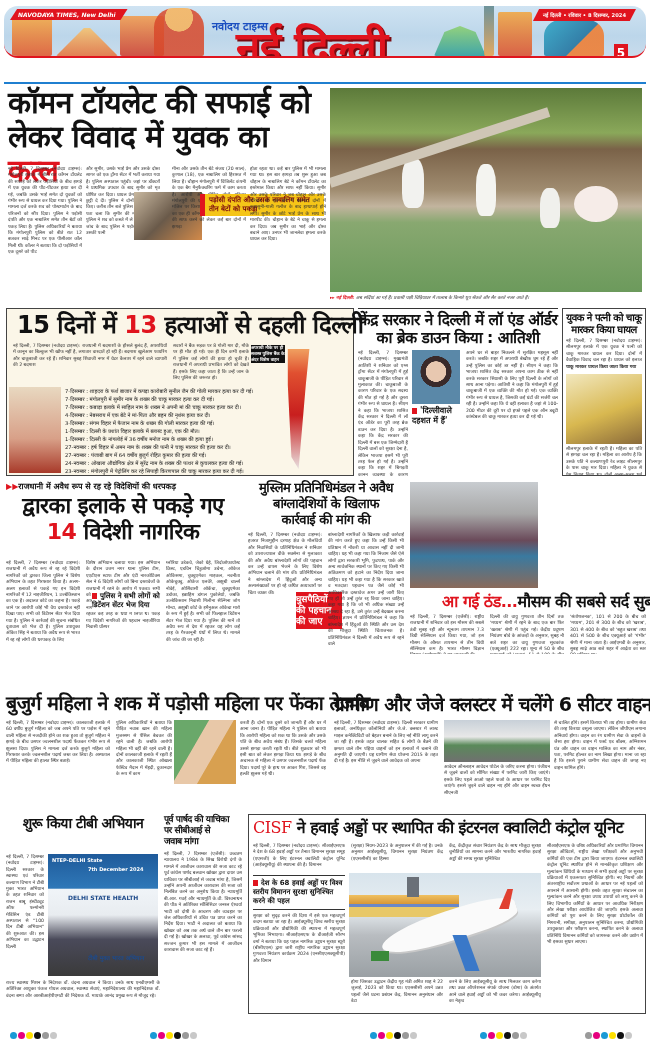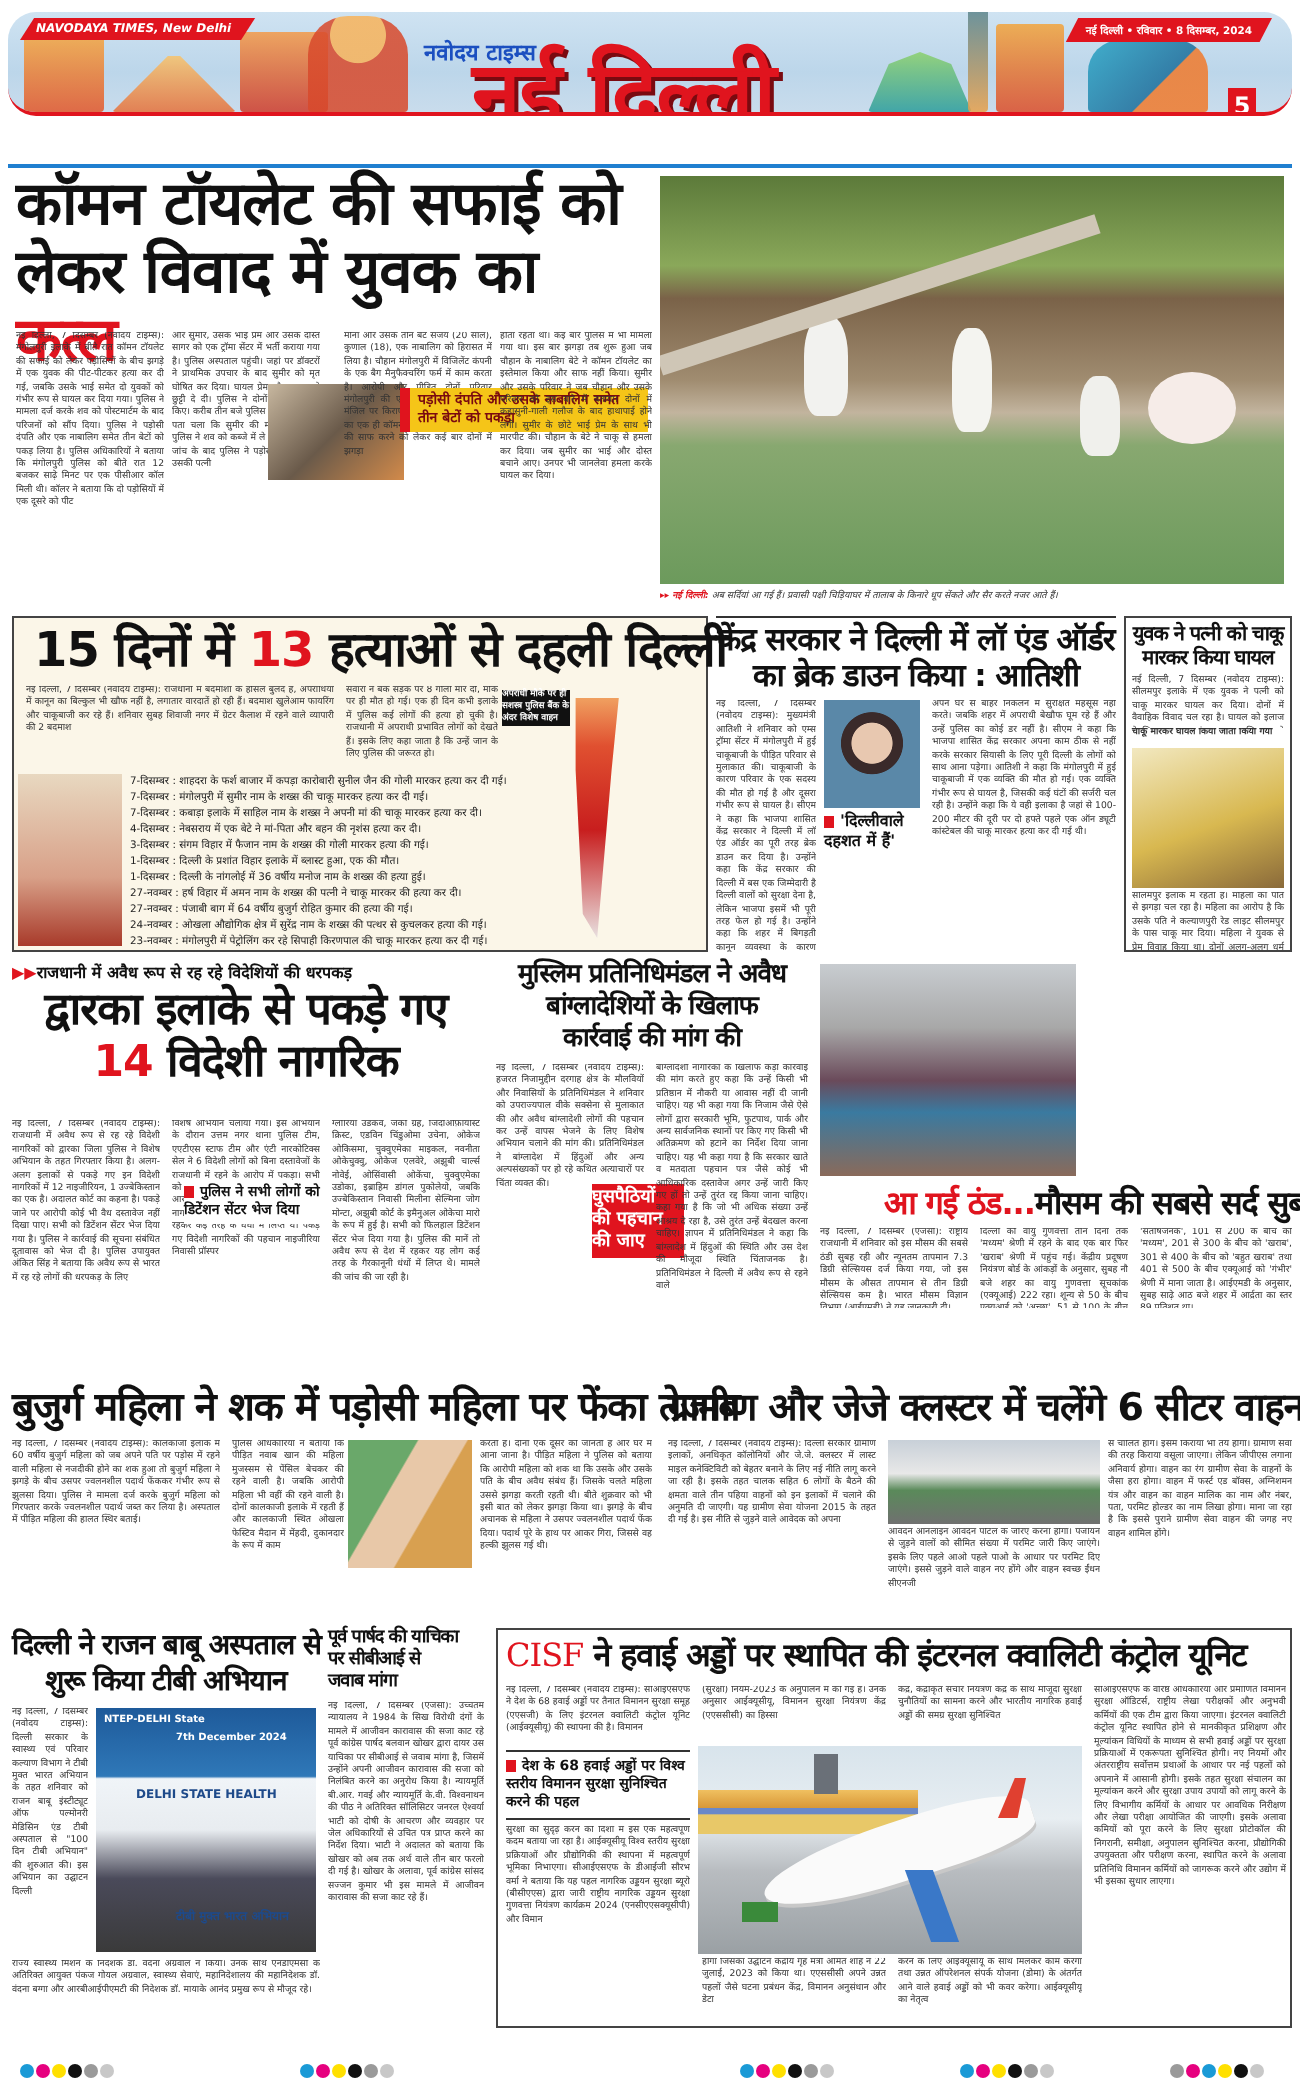--- a/index.html
+++ b/index.html
@@ -183,21 +183,20 @@
 <div class="abs" style="left:334px;top:692px;width:312px;height:118px;">
   <div class="head" style="font-size:19px;line-height:24px;white-space:nowrap;">ग्रामीण और जेजे क्लस्टर में चलेंगे 6 सीटर वाहन</div>
   <div class="abs text-body" style="left:0;top:28px;width:104px;height:86px;">नई दिल्ली, 7 दिसम्बर (नवोदय टाइम्स): दिल्ली सरकार ग्रामीण इलाकों, अनधिकृत कॉलोनियों और जे.जे. क्लस्टर में लास्ट माइल कनेक्टिविटी को बेहतर बनाने के लिए नई नीति लागू करने जा रही है। इसके तहत चालक सहित 6 लोगों के बैठने की क्षमता वाले तीन पहिया वाहनों को इन इलाकों में चलाने की अनुमति दी जाएगी। यह ग्रामीण सेवा योजना 2015 के तहत दी गई है। इस नीति से जुड़ने वाले आवेदक को अपना</div>
   <div class="abs photo" style="left:110px;top:28px;width:106px;height:42px;background:linear-gradient(180deg,#c8d0d8 0%,#e8e8e8 40%,#5a8a5a 60%,#707070 100%);"></div>
   <div class="abs text-body" style="left:110px;top:72px;width:106px;height:42px;">आवेदन ऑनलाइन आवेदन पोर्टल के जरिए करना होगा। पंजीयन से जुड़ने वालों को सीमित संख्या में परमिट जारी किए जाएंगे। इसके लिए पहले आओ पहले पाओ के आधार पर परमिट दिए जाएंगे। इससे जुड़ने वाले वाहन नए होंगे और वाहन स्वच्छ ईंधन सीएनजी</div>
   <div class="abs text-body" style="left:220px;top:28px;width:92px;height:86px;">से चालित होंगे। इसमें किराया भी तय होगा। ग्रामीण सेवा की तरह किराया वसूला जाएगा। लेकिन जीपीएस लगाना अनिवार्य होगा। वाहन का रंग ग्रामीण सेवा के वाहनों के जैसा हरा होगा। वाहन में फर्स्ट एड बॉक्स, अग्निशमन यंत्र और वाहन का वाहन मालिक का नाम और नंबर, पता, परमिट होल्डर का नाम लिखा होगा। माना जा रहा है कि इससे पुराने ग्रामीण सेवा वाहन की जगह नए वाहन शामिल होंगे।</div>
 </div>
 
 <div class="abs" style="left:6px;top:814px;width:154px;height:200px;">
   <div class="head" style="font-size:14px;line-height:18px;text-align:center;">
-    <div style="white-space:nowrap;">दिल्ली ने राजन बाबू अस्पताल से</div>
     <div>शुरू किया टीबी अभियान</div>
   </div>
   <div class="abs text-body" style="left:0;top:40px;width:38px;height:120px;">नई दिल्ली, 7 दिसम्बर (नवोदय टाइम्स): दिल्ली सरकार के स्वास्थ्य एवं परिवार कल्याण विभाग ने टीबी मुक्त भारत अभियान के तहत शनिवार को राजन बाबू इंस्टीट्यूट ऑफ पल्मोनरी मेडिसिन एंड टीबी अस्पताल से "100 दिन टीबी अभियान" की शुरुआत की। इस अभियान का उद्घाटन दिल्ली</div>
   <div class="abs photo" style="left:42px;top:40px;width:110px;height:122px;background:linear-gradient(180deg,#1e5a9a 0%,#2f78b8 28%,#f0f4f8 29%,#e8ecf0 50%,#4a4a5a 70%,#3a3a3a 100%);">
     <div class="abs" style="left:4px;top:3px;font-size:5px;color:#fff;font-weight:bold;">NTEP-DELHI State</div>
     <div class="abs" style="left:40px;top:12px;font-size:5px;color:#fff;font-weight:bold;">7th December 2024</div>
     <div class="abs" style="left:20px;top:40px;font-size:6px;color:#1e4a8a;font-weight:bold;">DELHI STATE HEALTH</div>
     <div class="abs" style="left:40px;top:100px;font-size:6px;color:#1e4a8a;font-weight:bold;">टीबी मुक्त भारत अभियान</div>
   </div>
   <div class="abs text-body" style="left:0;top:166px;width:154px;height:30px;">राज्य स्वास्थ्य मिशन के निदेशक डॉ. वंदना अग्रवाल ने किया। उनके साथ एनडीएमसी के अतिरिक्त आयुक्त पंकज गोयल अग्रवाल, स्वास्थ्य सेवाएं, महानिदेशालय की महानिदेशक डॉ. वंदना बग्गा और आरबीआईपीएमटी की निदेशक डॉ. मायाके आनंद प्रमुख रूप से मौजूद रहे।</div>

